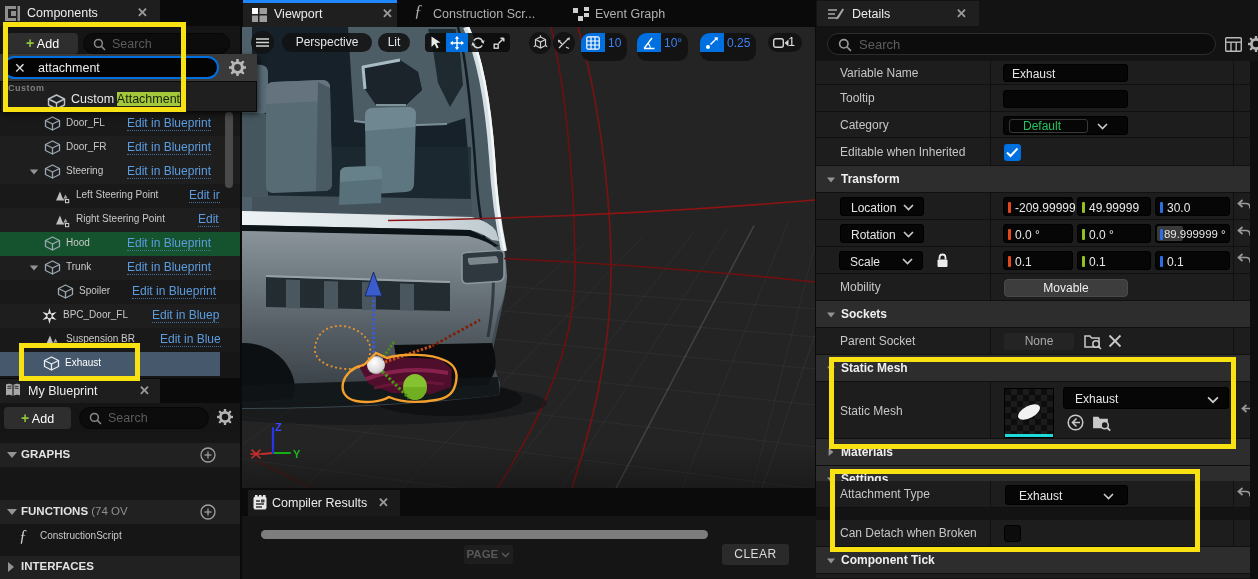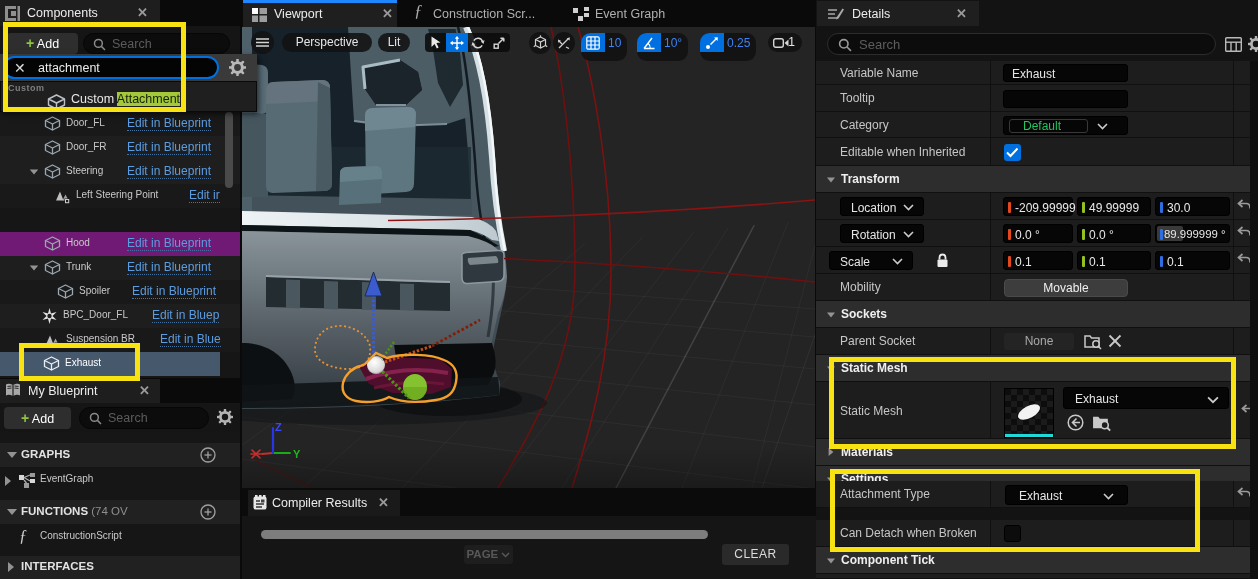--- a/index.html
+++ b/index.html
@@ -85,21 +85,28 @@
         <span class="rtxt" style="left:66px">Steering</span>
         <span class="lnk a" style="left:127px">Edit in Blueprint</span>
       </div>
     <div class="a trow" style="top:129px;background:#191919">
         <svg class="scene" style="left:54px">
           <use href="#sceneg"></use>
         </svg>
         <span class="rtxt" style="left:76px">Left Steering Point</span>
         <span class="lnk a" style="left:189px">Edit ir</span>
       </div>
-    <div class="a trow" style="top:177px;background:#701a75">
+    <div class="a trow" style="top:153px;background:#1e1e1e">
+        <svg class="scene" style="left:54px">
+          <use href="#sceneg"></use>
+        </svg>
+        <span class="rtxt" style="left:76px">Right Steering Point</span>
+        <span class="lnk a" style="left:198px">Edit</span>
+      </div>
+    <div class="a trow" style="top:177px;background:#14532d">
         <svg class="cube" style="left:44px">
           <use href="#cubeg"></use>
         </svg>
         <span class="rtxt" style="left:66px">Hood</span>
         <span class="lnk a" style="left:127px">Edit in Blueprint</span>
       </div>
     <div class="a trow" style="top:201px;background:#1e1e1e">
         <div class="trid a" style="left:29px;top:9px;transform:scale(0.85)"></div>
         <svg class="cube" style="left:44px">
           <use href="#cubeg"></use>
@@ -201,37 +208,20 @@
 
   <div class="a" style="left:0;top:433px;width:240px;height:146px;background:#161616">
     <div class="a" style="left:0;top:10px;width:240px;height:24px;background:#212121">
       <div class="trid a" style="left:7px;top:9px"></div>
       <span class="hdrt a" style="left:21px;top:5px">GRAPHS</span>
       <svg class="a" style="left:200px;top:4px" width="16" height="16" viewBox="0 0 16 16">
           <circle cx="8" cy="8" r="7" stroke="#a0a0a0" stroke-width="1.3" fill="none"></circle>
           <line x1="8" y1="4.5" x2="8" y2="11.5" stroke="#a0a0a0" stroke-width="1.3"></line>
           <line x1="4.5" y1="8" x2="11.5" y2="8" stroke="#a0a0a0" stroke-width="1.3"></line>
         </svg>
-    </div>
-    <div class="a" style="left:0;top:34px;width:240px;height:28px">
-      <div class="trir a" style="left:5px;top:9px"></div>
-      <svg class="a" style="left:19px;top:6px" width="17" height="16" viewBox="0 0 17 16">
-          <g fill="#d8d8d8">
-            <rect x="0" y="2" width="5" height="5"></rect>
-            <rect x="11" y="0" width="5" height="4" fill="#9a9a9a"></rect>
-            <rect x="11" y="6" width="5" height="4"></rect>
-            <rect x="5" y="10" width="5" height="5" fill="#9a9a9a"></rect>
-          </g>
-          <g stroke="#b5b5b5" stroke-width="1.2" fill="none">
-            <path d="M5 4.5 L11 2"></path>
-            <path d="M5 4.5 L11 8"></path>
-            <path d="M7.5 10 L5 7"></path>
-          </g>
-        </svg>
-      <span class="rtxt a" style="left:40px;top:6px">EventGraph</span>
     </div>
     <div class="a" style="left:0;top:67px;width:240px;height:24px;background:#212121">
       <div class="trid a" style="left:7px;top:9px"></div>
       <span class="hdrt a" style="left:21px;top:5px">FUNCTIONS <span style="color:#8f8f8f;font-weight:normal">(74 OV</span></span>
       <svg class="a" style="left:200px;top:4px" width="16" height="16" viewBox="0 0 16 16">
           <circle cx="8" cy="8" r="7" stroke="#a0a0a0" stroke-width="1.3" fill="none"></circle>
           <line x1="8" y1="4.5" x2="8" y2="11.5" stroke="#a0a0a0" stroke-width="1.3"></line>
           <line x1="4.5" y1="8" x2="11.5" y2="8" stroke="#a0a0a0" stroke-width="1.3"></line>
         </svg>
     </div>
@@ -695,21 +685,21 @@
           <span style="left:8px;font-size:11.4px">89.999999 °</span>
         </div>
       <svg class="a undo" style="left:421px;top:6px">
           <use href="#undoa"></use>
         </svg>
     </div>
 
     <div class="a drow" style="top:247px;height:27px">
         <div class="vline" style="left:174px"></div>
         <div class="vline" style="left:417px"></div>
-      <div class="fld a" style="left:13px;top:4px;width:84px;height:19px">
+      <div class="fld a" style="left:23px;top:4px;width:84px;height:19px">
           <span style="position:absolute;left:10px;top:2.5px;font-size:12px;color:#e6e6e6">Scale</span>
           <svg style="position:absolute;left:62px;top:6px" width="11" height="7" viewBox="0 0 11 7">
             <polyline points="1,1 5.5,5.5 10,1" stroke="#ccc" stroke-width="1.6" fill="none"></polyline>
           </svg>
         </div>
       <svg class="a" style="left:120px;top:6px" width="13" height="15" viewBox="0 0 13 15">
           <rect x="1.5" y="6.5" width="10" height="7.5" rx="1" fill="#ececec"></rect>
           <path d="M3.5 6.5 V4.5 A3 3 0 0 1 9.5 4.5 V6.5" stroke="#ececec" stroke-width="1.8" fill="none"></path>
         </svg>
       <div class="fld a nfld" style="left:187px;top:4px;width:70px">

